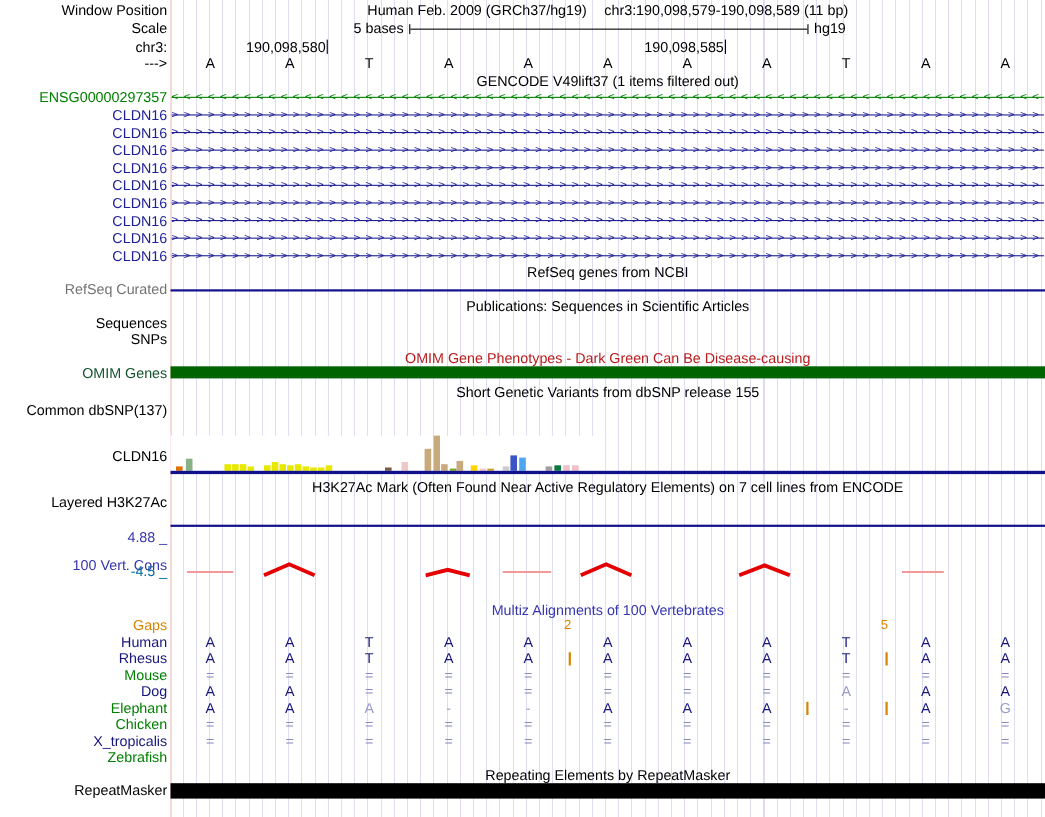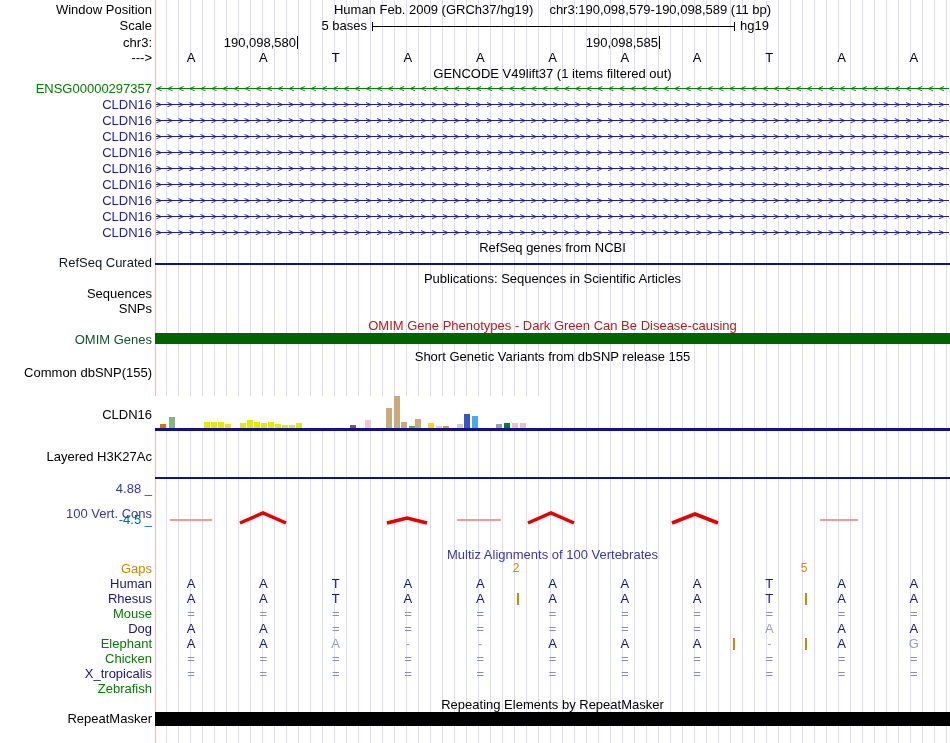--- a/index.html
+++ b/index.html
@@ -79,33 +79,33 @@
       <div class="generow" style="top: 178px; color: rgb(31, 31, 150); background-image: linear-gradient(rgb(31, 31, 150), rgb(31, 31, 150)); background-size: 100% 1px; background-position: 0px 6px; background-repeat: no-repeat;">&gt;&gt;&gt;&gt;&gt;&gt;&gt;&gt;&gt;&gt;&gt;&gt;&gt;&gt;&gt;&gt;&gt;&gt;&gt;&gt;&gt;&gt;&gt;&gt;&gt;&gt;&gt;&gt;&gt;&gt;&gt;&gt;&gt;&gt;&gt;&gt;&gt;&gt;&gt;&gt;&gt;&gt;&gt;&gt;&gt;&gt;&gt;&gt;&gt;&gt;&gt;&gt;&gt;&gt;&gt;&gt;&gt;&gt;&gt;&gt;&gt;&gt;&gt;&gt;&gt;&gt;&gt;&gt;&gt;&gt;&gt;&gt;</div>
       <span class="label" style="top: 194px; color: rgb(31, 31, 150);">CLDN16</span>
       <div class="generow" style="top: 194px; color: rgb(31, 31, 150); background-image: linear-gradient(rgb(31, 31, 150), rgb(31, 31, 150)); background-size: 100% 1px; background-position: 0px 6px; background-repeat: no-repeat;">&gt;&gt;&gt;&gt;&gt;&gt;&gt;&gt;&gt;&gt;&gt;&gt;&gt;&gt;&gt;&gt;&gt;&gt;&gt;&gt;&gt;&gt;&gt;&gt;&gt;&gt;&gt;&gt;&gt;&gt;&gt;&gt;&gt;&gt;&gt;&gt;&gt;&gt;&gt;&gt;&gt;&gt;&gt;&gt;&gt;&gt;&gt;&gt;&gt;&gt;&gt;&gt;&gt;&gt;&gt;&gt;&gt;&gt;&gt;&gt;&gt;&gt;&gt;&gt;&gt;&gt;&gt;&gt;&gt;&gt;&gt;&gt;</div>
       <span class="label" style="top: 210px; color: rgb(31, 31, 150);">CLDN16</span>
       <div class="generow" style="top: 210px; color: rgb(31, 31, 150); background-image: linear-gradient(rgb(31, 31, 150), rgb(31, 31, 150)); background-size: 100% 1px; background-position: 0px 6px; background-repeat: no-repeat;">&gt;&gt;&gt;&gt;&gt;&gt;&gt;&gt;&gt;&gt;&gt;&gt;&gt;&gt;&gt;&gt;&gt;&gt;&gt;&gt;&gt;&gt;&gt;&gt;&gt;&gt;&gt;&gt;&gt;&gt;&gt;&gt;&gt;&gt;&gt;&gt;&gt;&gt;&gt;&gt;&gt;&gt;&gt;&gt;&gt;&gt;&gt;&gt;&gt;&gt;&gt;&gt;&gt;&gt;&gt;&gt;&gt;&gt;&gt;&gt;&gt;&gt;&gt;&gt;&gt;&gt;&gt;&gt;&gt;&gt;&gt;&gt;</div>
       <span class="label" style="top: 226px; color: rgb(31, 31, 150);">CLDN16</span>
       <div class="generow" style="top: 226px; color: rgb(31, 31, 150); background-image: linear-gradient(rgb(31, 31, 150), rgb(31, 31, 150)); background-size: 100% 1px; background-position: 0px 6px; background-repeat: no-repeat;">&gt;&gt;&gt;&gt;&gt;&gt;&gt;&gt;&gt;&gt;&gt;&gt;&gt;&gt;&gt;&gt;&gt;&gt;&gt;&gt;&gt;&gt;&gt;&gt;&gt;&gt;&gt;&gt;&gt;&gt;&gt;&gt;&gt;&gt;&gt;&gt;&gt;&gt;&gt;&gt;&gt;&gt;&gt;&gt;&gt;&gt;&gt;&gt;&gt;&gt;&gt;&gt;&gt;&gt;&gt;&gt;&gt;&gt;&gt;&gt;&gt;&gt;&gt;&gt;&gt;&gt;&gt;&gt;&gt;&gt;&gt;&gt;</div>
     </div>
 
   <div class="title" style="top:241px">RefSeq genes from NCBI</div>
-  <span class="label" style="top:256px;color:#0f172a">RefSeq Curated</span>
+  <span class="label" style="top:256px;color:#737373">RefSeq Curated</span>
   <div class="hline" style="top:263px;height:2px;background:#11118c"></div>
 
   <div class="title" style="top:272px">Publications: Sequences in Scientific Articles</div>
   <span class="label" style="top:287px">Sequences</span>
   <span class="label" style="top:302px">SNPs</span>
 
   <div class="title" style="top:319px;color:#b91c1c">OMIM Gene Phenotypes - Dark Green Can Be Disease-causing</div>
   <span class="label" style="top:333px;color:#14532d">OMIM Genes</span>
   <div class="hline" style="top:333px;height:11px;background:#006400"></div>
 
   <div class="title" style="top:350px">Short Genetic Variants from dbSNP release 155</div>
-  <span class="label" style="top:366px">Common dbSNP(155)</span>
+  <span class="label" style="top:366px">Common dbSNP(137)</span>
 
   <span class="label" style="top:408px">CLDN16</span>
   <div style="position:absolute;left:155px;top:396px;width:390px;height:33px;background:#fff"></div>
   <div id="gtexbars">
       <div class="gtexbar" style="left: 160px; top: 424px; height: 4px; background: rgb(224, 112, 0);"></div>
       <div class="gtexbar" style="left: 169px; top: 417px; height: 11px; background: rgb(134, 178, 134);"></div>
       <div class="gtexbar" style="left: 204px; top: 422px; height: 6px; background: rgb(232, 232, 0);"></div>
       <div class="gtexbar" style="left: 211px; top: 422px; height: 6px; background: rgb(232, 232, 0);"></div>
       <div class="gtexbar" style="left: 218px; top: 422px; height: 6px; background: rgb(232, 232, 0);"></div>
       <div class="gtexbar" style="left: 225px; top: 424px; height: 4px; background: rgb(232, 232, 0);"></div>
@@ -131,20 +131,21 @@
       <div class="gtexbar" style="left: 457px; top: 424px; height: 4px; background: rgb(204, 204, 204);"></div>
       <div class="gtexbar" style="left: 464px; top: 414px; height: 14px; background: rgb(58, 84, 200);"></div>
       <div class="gtexbar" style="left: 472px; top: 416px; height: 12px; background: rgb(77, 166, 240);"></div>
       <div class="gtexbar" style="left: 496px; top: 424px; height: 4px; background: rgb(159, 159, 159);"></div>
       <div class="gtexbar" style="left: 504px; top: 423px; height: 5px; background: rgb(10, 122, 60);"></div>
       <div class="gtexbar" style="left: 512px; top: 423px; height: 5px; background: rgb(239, 192, 200);"></div>
       <div class="gtexbar" style="left: 520px; top: 423px; height: 5px; background: rgb(239, 192, 200);"></div>
     </div>
   <div class="hline" style="top:428px;height:3px;background:#11118c"></div>
 
+  <div class="title" style="top:436px">H3K27Ac Mark (Often Found Near Active Regulatory Elements) on 7 cell lines from ENCODE</div>
   <span class="label" style="top:450px">Layered H3K27Ac</span>
   <div class="hline" style="top:477px;height:2px;background:#11118c"></div>
 
   <span class="label" style="top:482px;color:#3737ae">4.88 _</span>
   <span class="label" style="top:507px;color:#3737ae">100 Vert. Cons</span>
   <span class="label" style="top:513px;color:#0369a1">-4.5 _</span>
   <svg id="phylop-svg" style="position:absolute;left:155px;top:500px" width="795" height="35">
       <line x1="15" x2="57" y1="20" y2="20" stroke="#f29a9a" stroke-width="2"></line>
       <polyline points="85,23 108,13 131,23" fill="none" stroke="#e40000" stroke-width="3.5"></polyline>
       <polyline points="232,23 252,18 272,23" fill="none" stroke="#e40000" stroke-width="3.5"></polyline>

